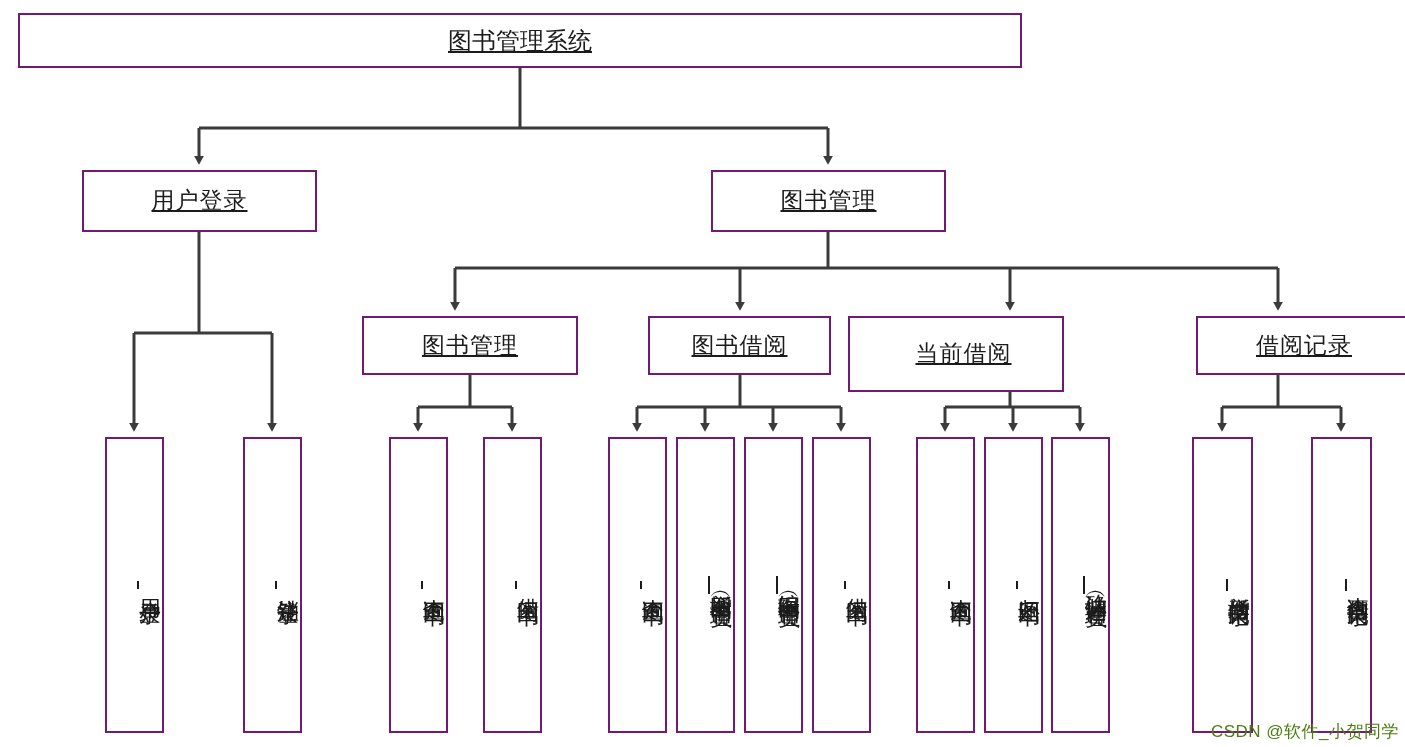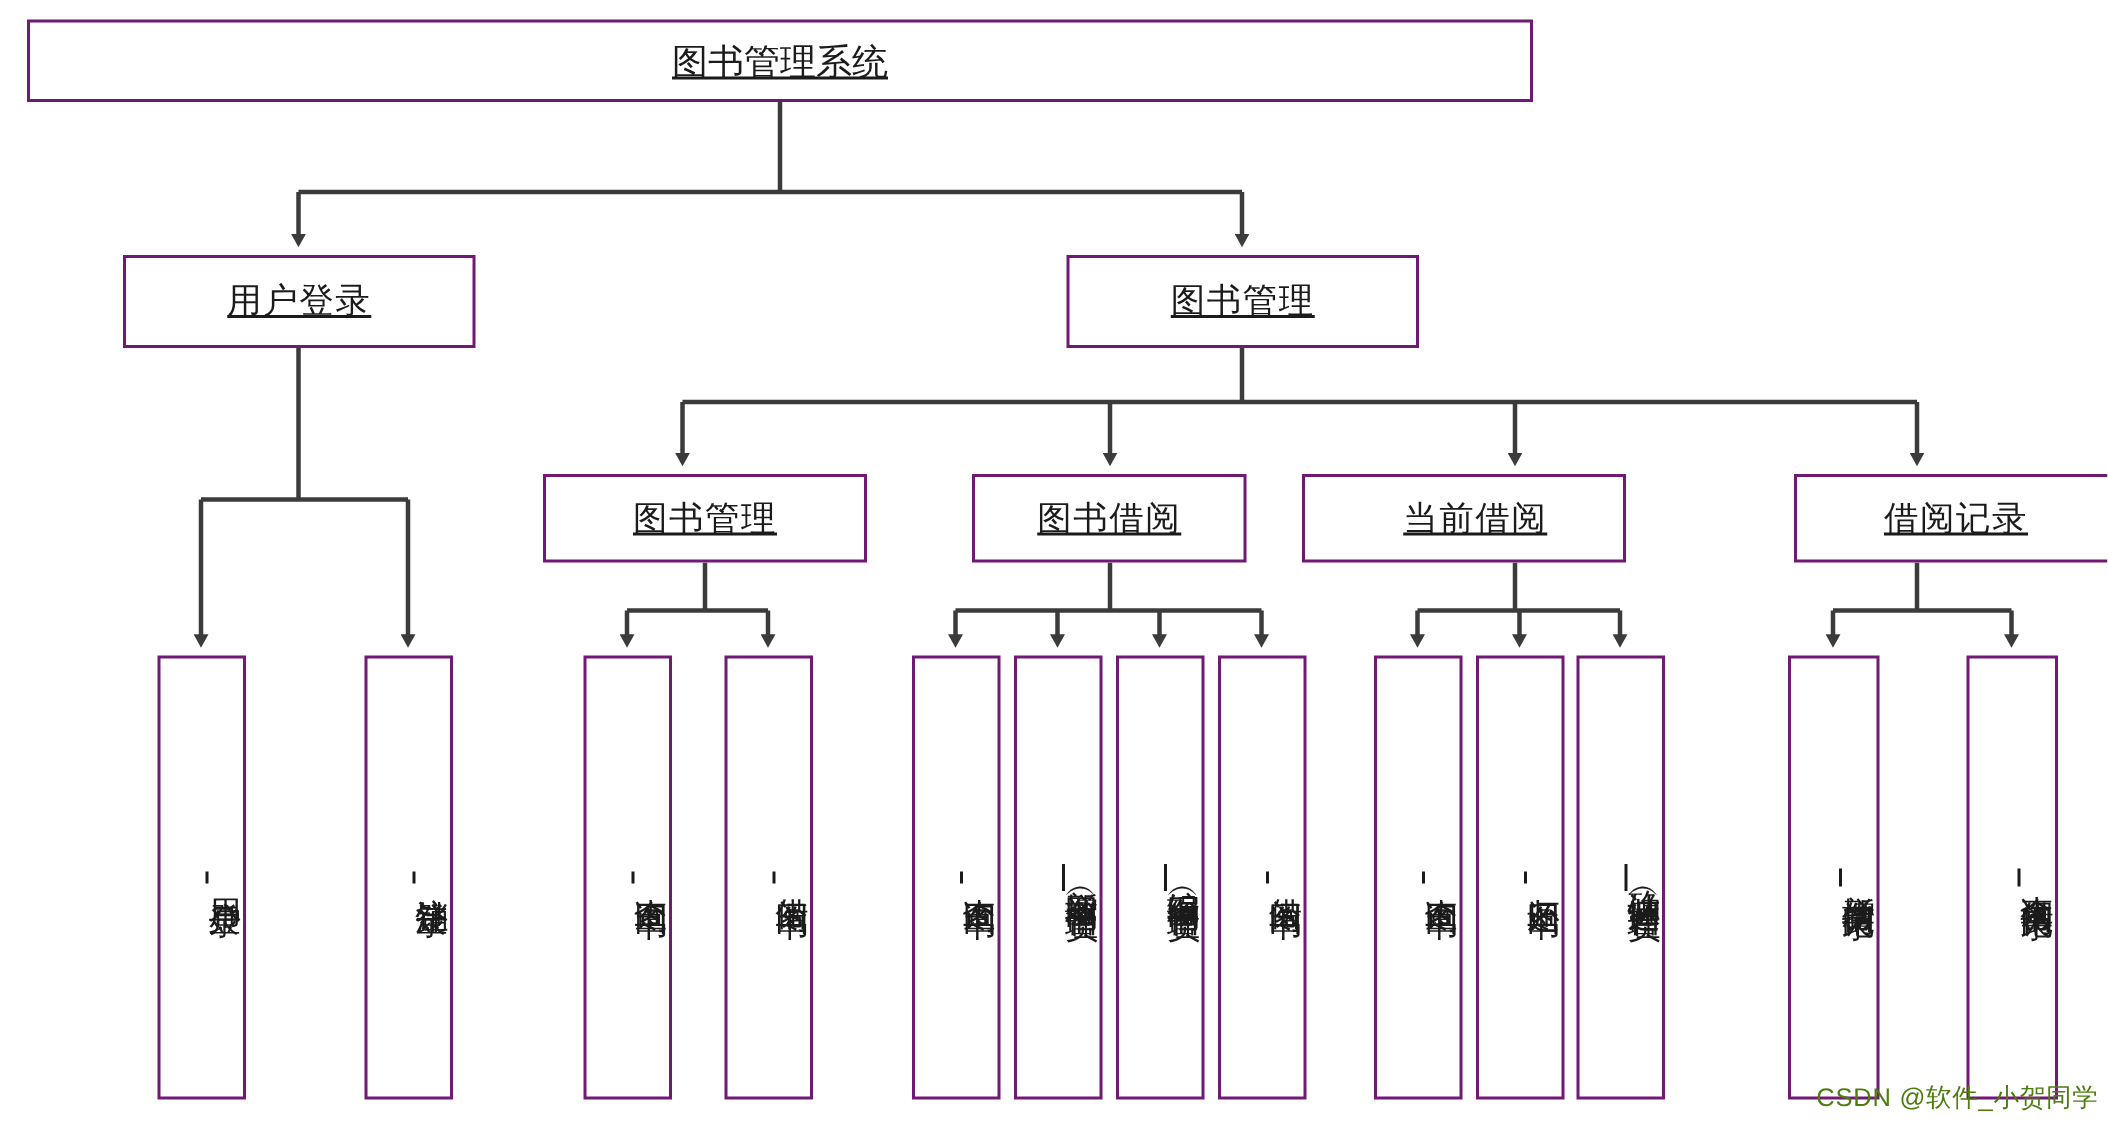--- a/index.html
+++ b/index.html
@@ -135,21 +135,21 @@
   <div class="node horiz" style="left:711px; top:170px; width:235px; height:62px;">
     <span>图书管理</span>
   </div>
 
   <div class="node horiz" style="left:362px; top:316px; width:216px; height:59px;">
     <span>图书管理</span>
   </div>
   <div class="node horiz" style="left:648px; top:316px; width:183px; height:59px;">
     <span>图书借阅</span>
   </div>
-  <div class="node horiz" style="left:868px; top:316px; width:216px; height:59px;padding-left:15px;">
+  <div class="node horiz" style="left:848px; top:316px; width:216px; height:76px;padding-left:15px;">
     <span>当前借阅</span>
   </div>
   <div class="node horiz" style="left:1196px; top:316px; width:216px; height:59px;">
     <span>借阅记录</span>
   </div>
 
   <div class="node vert" style="left:105px; top:437px; width:59px; height:296px;">
     <span>用户登录</span>
   </div>
   <div class="node vert" style="left:243px; top:437px; width:59px; height:296px;">

